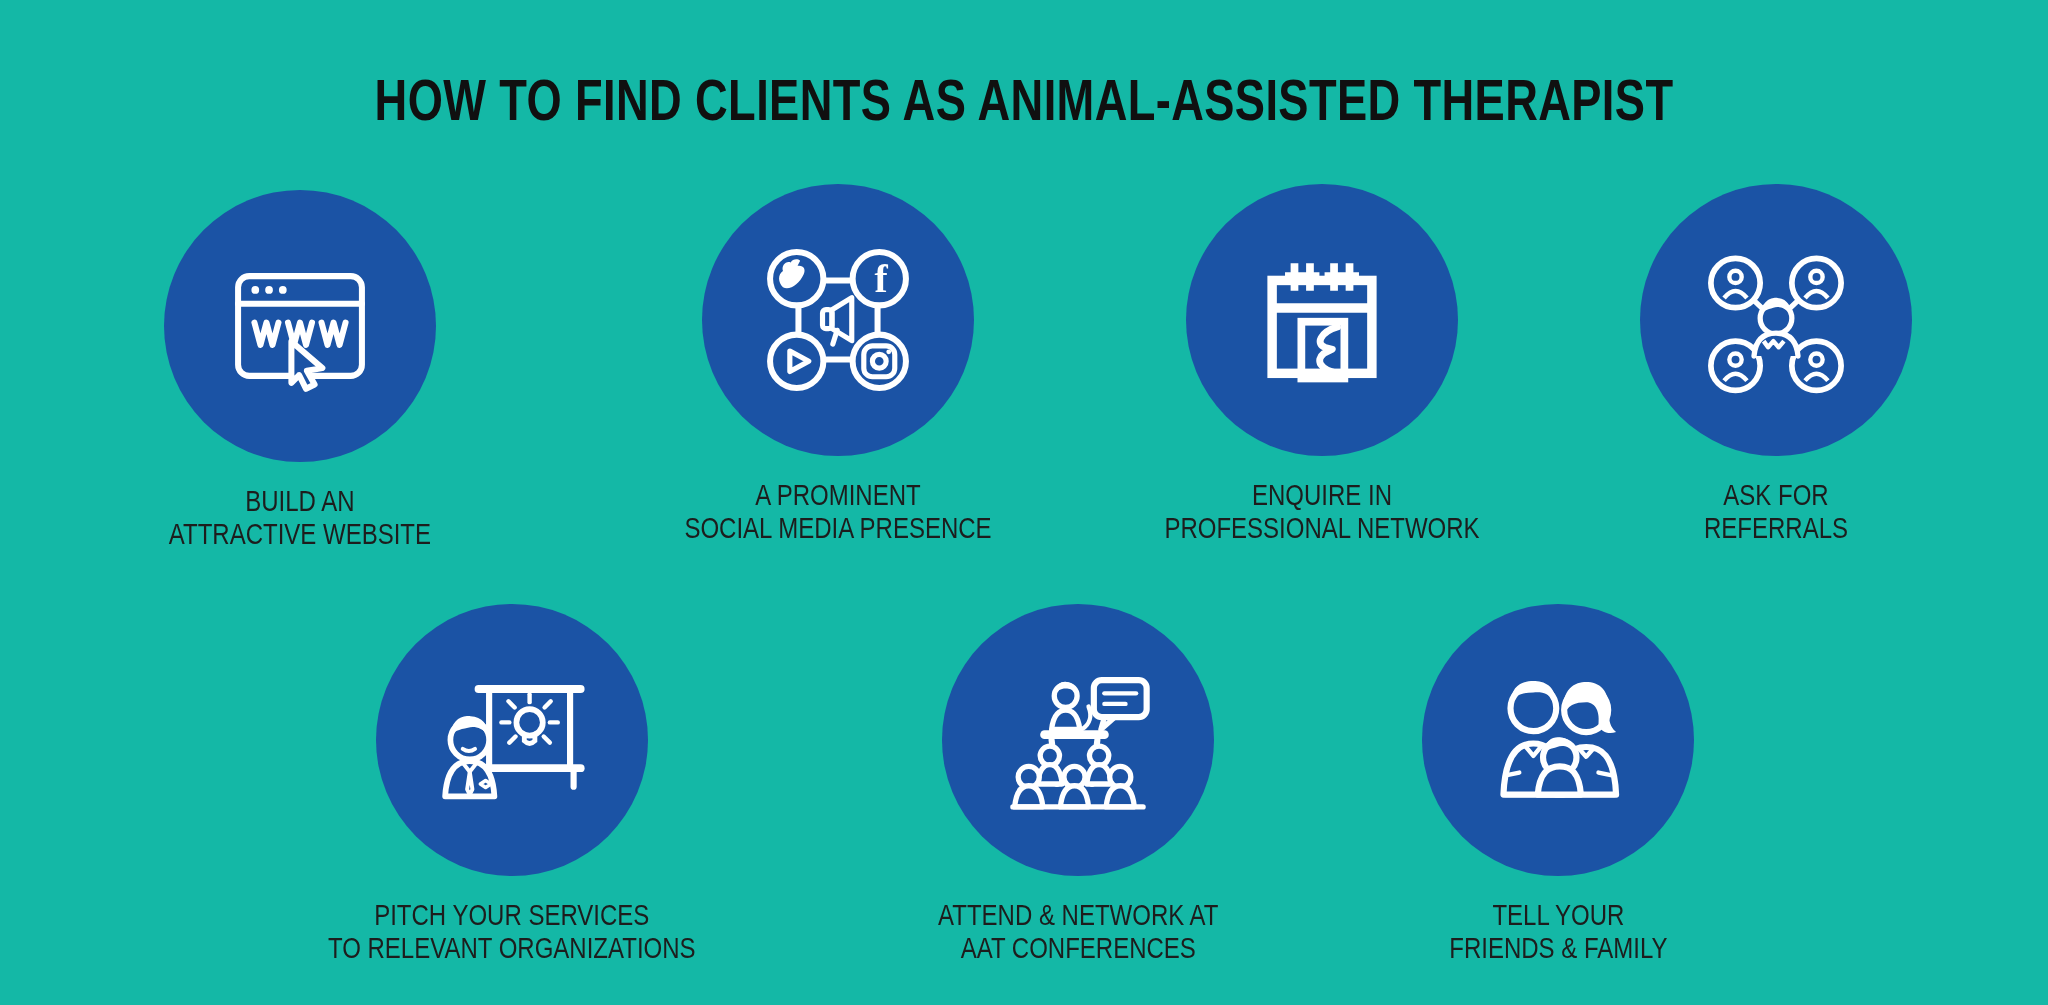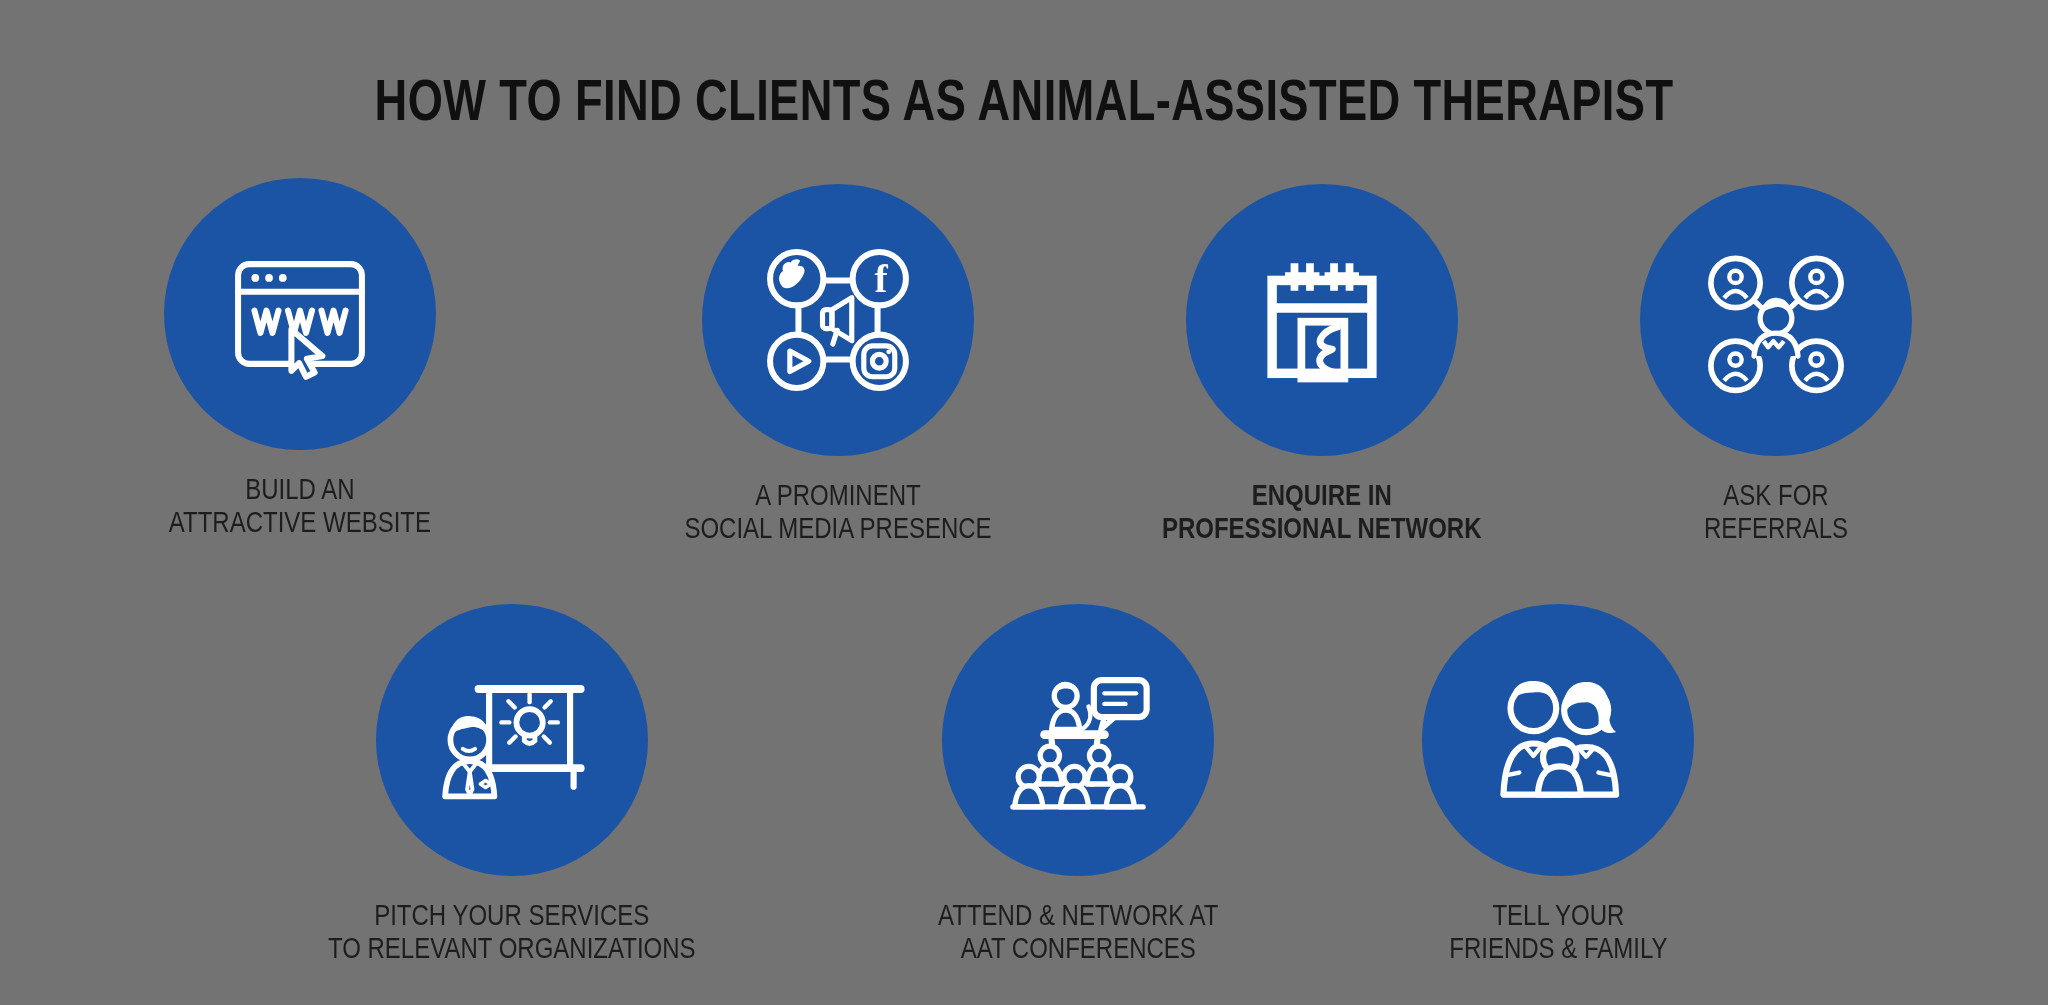--- a/index.html
+++ b/index.html
@@ -1,19 +1,19 @@
 <!DOCTYPE html>
 <html><head>
 <meta charset="utf-8">
 <style>
   html,body{margin:0;padding:0;background:#ffffff;}
   .stage{
     position:relative;
     width:2048px;height:1005px;
-    background:#737373;
+    background:#14b8a6;
     overflow:hidden;
     font-family:"Liberation Sans",sans-serif;
   }
   .title{
     position:absolute;
     top:66px;left:0;width:100%;
     text-align:center;
     font-size:58px;
     font-weight:700;
     color:#101010;
@@ -46,21 +46,21 @@
   }
   svg{display:block;}
 </style>
 </head>
 <body>
 
 <div class="stage">
 
   <div class="title">HOW TO FIND CLIENTS AS ANIMAL-ASSISTED THERAPIST</div>
 
-  <div class="item" style="left:20px;top:178px;">
+  <div class="item" style="left:20px;top:190px;">
     <div class="circle">
       <svg viewBox="0 0 200 200" width="172" height="172">
         <g fill="none" stroke="#fff" stroke-width="7" stroke-linecap="round" stroke-linejoin="round">
           <rect x="28" y="42" width="144" height="116" rx="13"></rect>
           <line x1="28" y1="74" x2="172" y2="74"></line>
           <path d="M47,96 l7,26 l7,-26 l7,26 l7,-26"></path>
           <path d="M86,96 l7,26 l7,-26 l7,26 l7,-26"></path>
           <path d="M125,96 l7,26 l7,-26 l7,26 l7,-26"></path>
         </g>
         <circle cx="48" cy="58" r="4.5" fill="#fff"></circle>
@@ -97,21 +97,21 @@
           <circle cx="159" cy="137" r="2.8" fill="#fff"></circle>
         </g>
       </svg>
     </div>
     <div class="label">
       <div>A PROMINENT</div>
       <div>SOCIAL MEDIA PRESENCE</div>
     </div>
   </div>
 
-  <div class="item" style="left:1042px;top:184px;font-weight:bold;">
+  <div class="item" style="left:1042px;top:184px;">
     <div class="circle">
       <svg viewBox="0 0 200 200" width="172" height="172">
         <g fill="none" stroke="#fff" stroke-width="11">
           <rect x="42" y="54" width="116" height="108"></rect>
           <line x1="42" y1="86" x2="158" y2="86"></line>
         </g>
         <g stroke="#fff" stroke-width="9">
           <line x1="68" y1="34" x2="68" y2="66"></line>
           <line x1="86" y1="34" x2="86" y2="66"></line>
           <line x1="114" y1="34" x2="114" y2="66"></line>

